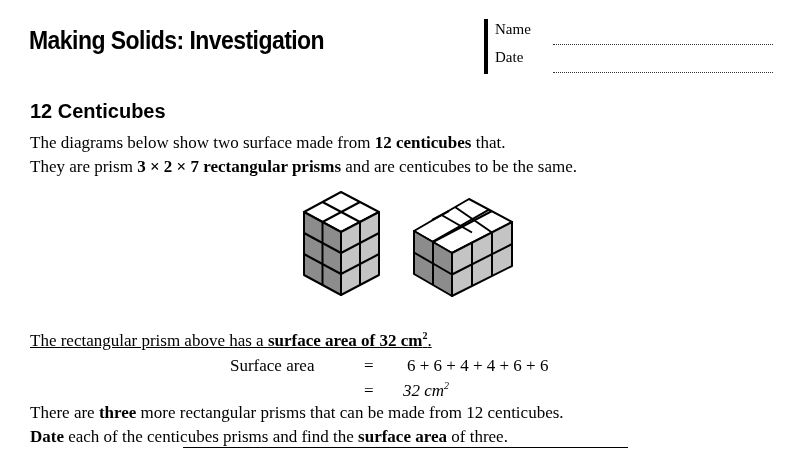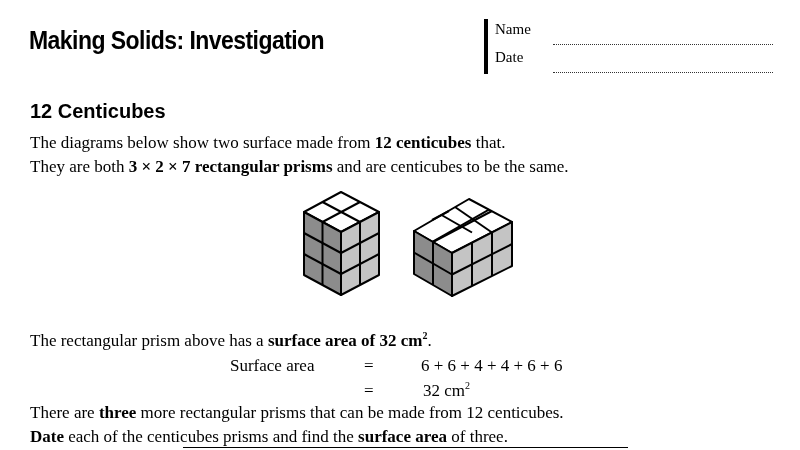--- a/index.html
+++ b/index.html
@@ -38,21 +38,21 @@
 <div class="abs hdr-line" style="top:44px;"></div>
 <div class="abs hdr-label" style="top:49px;">Date</div>
 <div class="abs hdr-line" style="top:72px;"></div>
 
 <div class="abs section">12 Centicubes</div>
 
 <div class="abs para" style="top:133px;">
   <span>The diagrams below show two surface made from </span><b>12 centicubes</b><span> that.</span>
 </div>
 <div class="abs para" style="top:157px;">
-  <span>They are both </span><b>3 × 2 × 7 rectangular prisms</b><span> and are centicubes to be the same.</span>
+  <span>They are prism </span><b>3 × 2 × 7 rectangular prisms</b><span> and are centicubes to be the same.</span>
 </div>
 
 <svg width="800" height="450">
   <g stroke="#000" stroke-width="2" stroke-linejoin="round">
 
     <polygon points="341,192 379,212 341,232 304,212" fill="#ffffff"></polygon>
     <polygon points="304,212 341,232 341,295 304,275" fill="#8c8c8c"></polygon>
     <polygon points="341,232 379,212 379,275 341,295" fill="#c4c4c4"></polygon>
 
     <line x1="322.5" y1="202" x2="360" y2="222"></line>
@@ -80,29 +80,29 @@
 
     <line x1="433" y1="242" x2="433" y2="285"></line>
     <line x1="414" y1="252.5" x2="452" y2="274.5"></line>
 
     <line x1="472" y1="243" x2="472" y2="286"></line>
     <line x1="492" y1="232.5" x2="492" y2="276"></line>
     <line x1="452" y1="274.5" x2="512" y2="244"></line>
   </g>
 </svg>
 
-<div class="abs para" style="top:331px;">
+<div class="abs para" style="top:331px;text-decoration:underline;">
   <span>The rectangular prism above has a </span><b><span>surface area of 32 cm</span><sup>2</sup></b><span>.</span>
 </div>
 
 <div class="abs eq" style="left:230px; top:356px;">Surface area</div>
 <div class="abs eq" style="left:364px; top:356px;">=</div>
-<div class="abs eq" style="left:421px; top:356px;">6 + 6 + 4 + 4 + 6 + 6</div>
+<div class="abs eq" style="left:407px; top:356px;">6 + 6 + 4 + 4 + 6 + 6</div>
 <div class="abs eq" style="left:364px; top:381px;">=</div>
-<div class="abs eq" style="left:423px; top:381px;">
+<div class="abs eq" style="left:403px; top:381px;font-style:italic;">
   <span>32 cm</span><sup>2</sup>
 </div>
 
 <div class="abs para" style="top:403px;text-align:center;">
   <span>There are </span><b>three</b><span> more rectangular prisms that can be made from 12 centicubes.</span>
 </div>
 <div class="abs para" style="top:427px;">
   <b>Date</b><span> each of the centicubes prisms and find the </span><b>surface area</b><span> of three.</span>
 </div>
 

